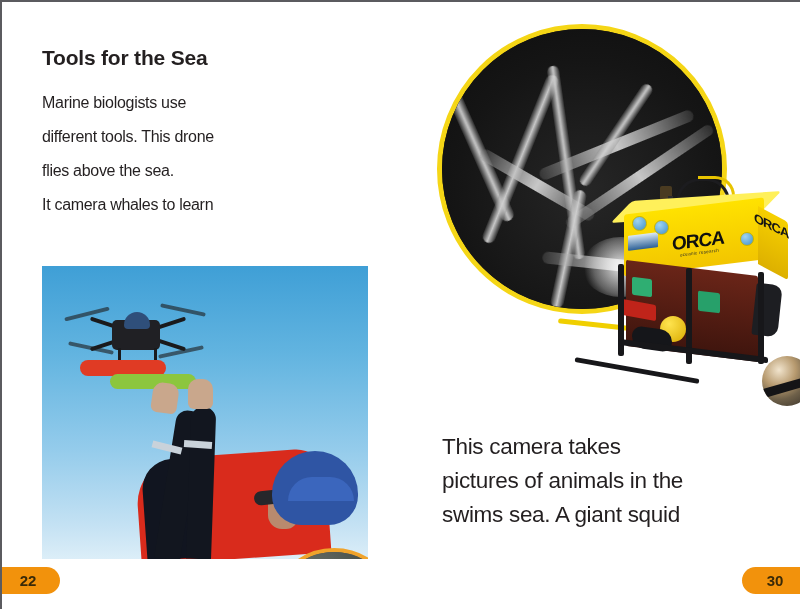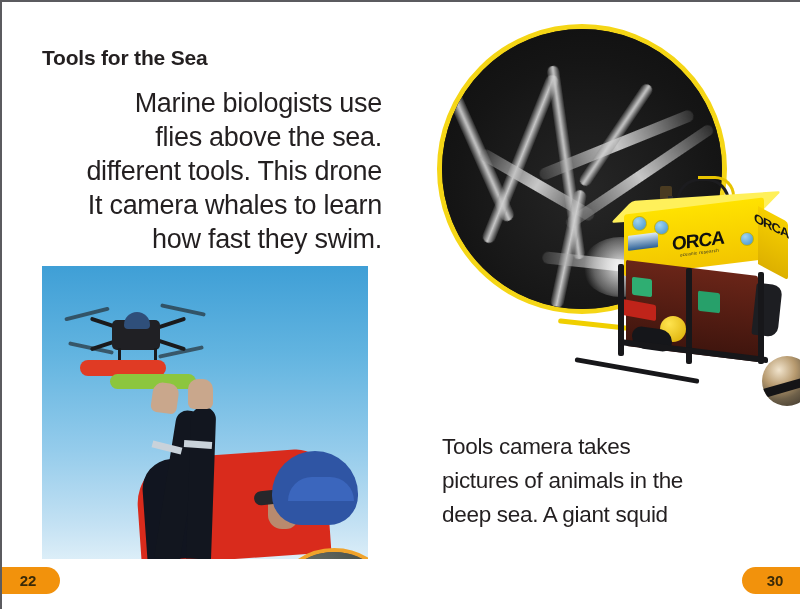--- a/index.html
+++ b/index.html
@@ -32,25 +32,24 @@
     left: 40px; top: 44px;
     font-size: 21px;
     font-weight: bold;
     color: #231f20;
     letter-spacing: -0.2px;
   }
   .body-text-left {
     position: absolute;
     left: 40px; top: 84px;
     width: 340px;
-    font-size: 27px;
+    font-size: 16px;
     line-height: 34px;
     color: #231f20;
     letter-spacing: -0.3px;
-    text-align: right;
   }
   .body-text-left .ln { display: block; white-space: nowrap; }
 
   
   .drone-photo {
     position: absolute;
     left: 40px; top: 264px;
     width: 326px; height: 293px;
     overflow: hidden;
     background: linear-gradient(178deg, #4ca4d8 0%, #74bde4 42%, #a8d6ef 72%, #cfe7f5 100%);
@@ -472,24 +471,23 @@
 <body>
 
 <div class="page-spread">
 
   <div class="left-page">
 
     <div class="heading">Tools for the Sea</div>
 
     <div class="body-text-left">
       <span class="ln">Marine biologists use</span>
+      <span class="ln">different tools. This drone</span>
       <span class="ln">flies above the sea.</span>
-      <span class="ln">different tools. This drone</span>
       <span class="ln">It camera whales to learn</span>
-      <span class="ln">how fast they swim.</span>
     </div>
 
     <div class="drone-photo">
       <div class="sky-grad"></div>
 
       <div class="drone">
         <div class="arm a2"></div>
         <div class="arm a3"></div>
         <div class="prop p1"></div>
         <div class="prop p2"></div>
@@ -580,23 +578,23 @@
       <div class="frame-bar fb-bottom"></div>
       <div class="frame-bar fb-diag"></div>
 
       <div class="sphere-arm"></div>
       <div class="glass-sphere">
         <div class="band"></div>
       </div>
     </div>
 
     <div class="body-text-right">
-      <span class="ln">Tools camera takes</span>
+      <span class="ln">This camera takes</span>
       <span class="ln">pictures of animals in the</span>
-      <span class="ln">deep sea. A giant squid</span>
+      <span class="ln">swims sea. A giant squid</span>
     </div>
 
     <div class="badge badge-right">
       <span>30</span>
     </div>
   </div>
 
 </div>
 
 </body></html>

